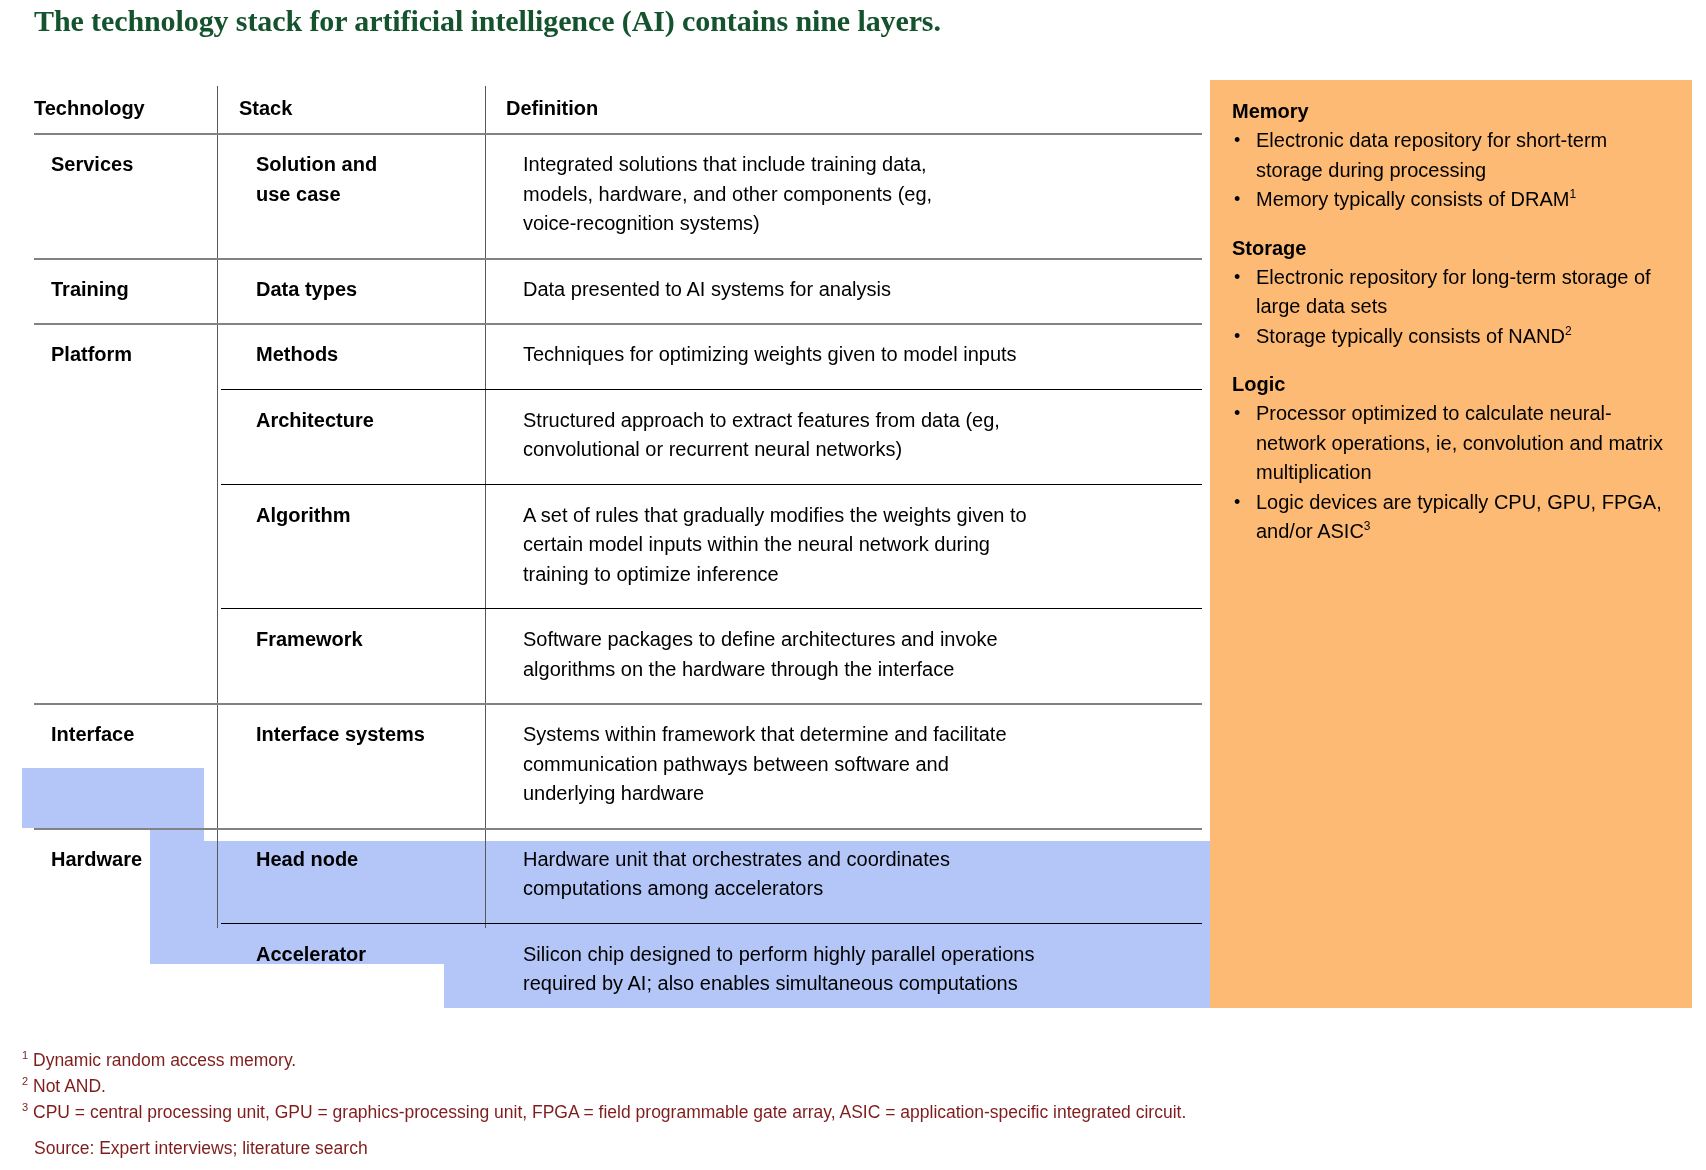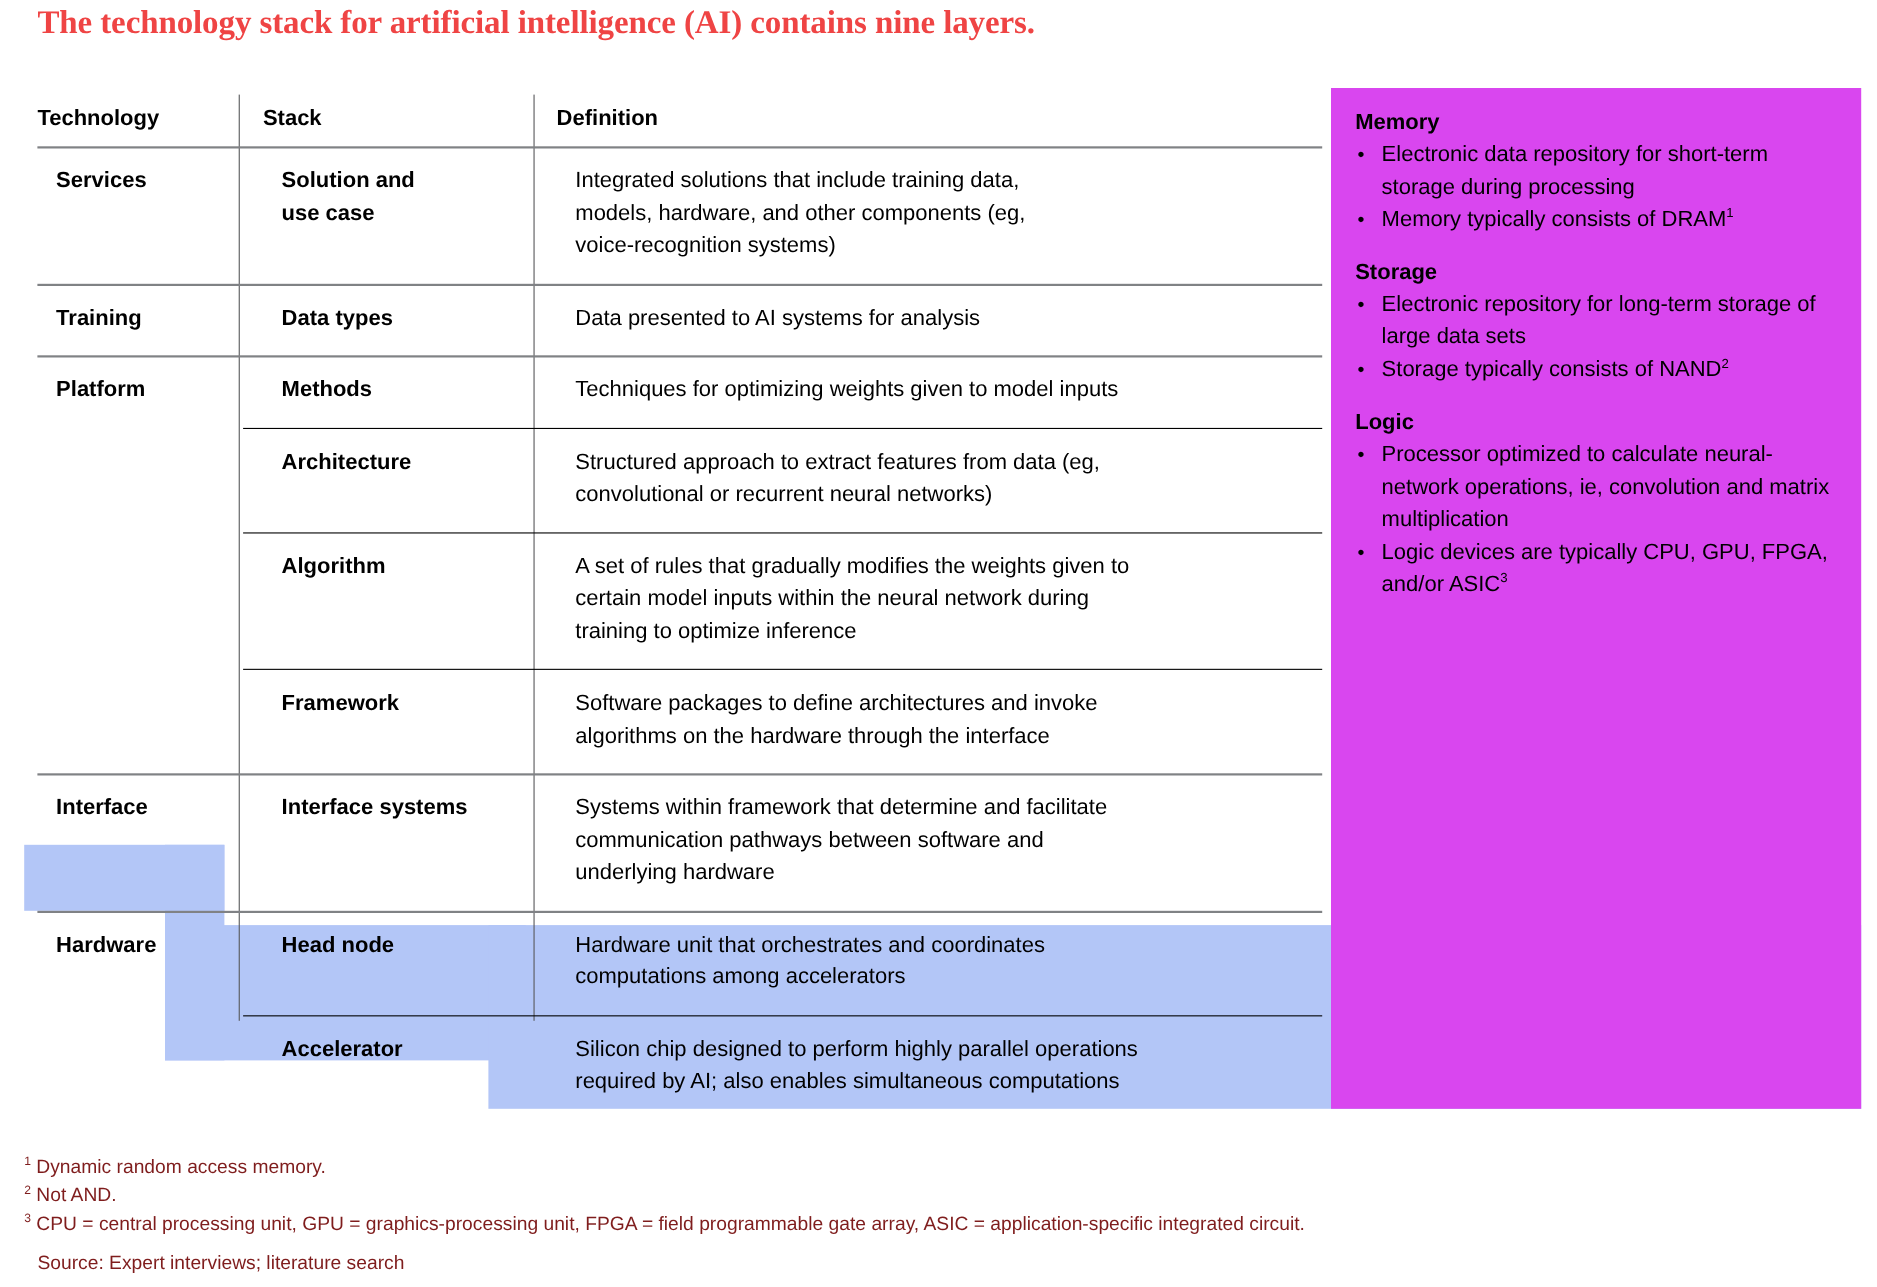--- a/index.html
+++ b/index.html
@@ -14,30 +14,30 @@
   #root { position: relative; width: 1706px; height: 1170px; }
 
   
   .title {
     position: absolute;
     left: 34px; top: 4px;
     font-family: "Liberation Serif", serif;
     font-weight: bold;
     font-size: 30px;
     letter-spacing: -0.1px;
-    color: #ef4444;
+    color: #14532d;
     white-space: nowrap;
   }
 
   
   .blue-panel {
     position: absolute;
     left: 1210px; top: 80px;
     width: 482px; height: 928px;
-    background: #d946ef;
+    background: #fdba74;
     padding: 18px 20px 0 22px;
   }
   .bp-group { margin-bottom: 20px; }
   .bp-group:last-child { margin-bottom: 0; }
   .bp-heading {
     font-size: 20px;
     font-weight: bold;
     line-height: 26px;
     margin-bottom: 2px;
   }

